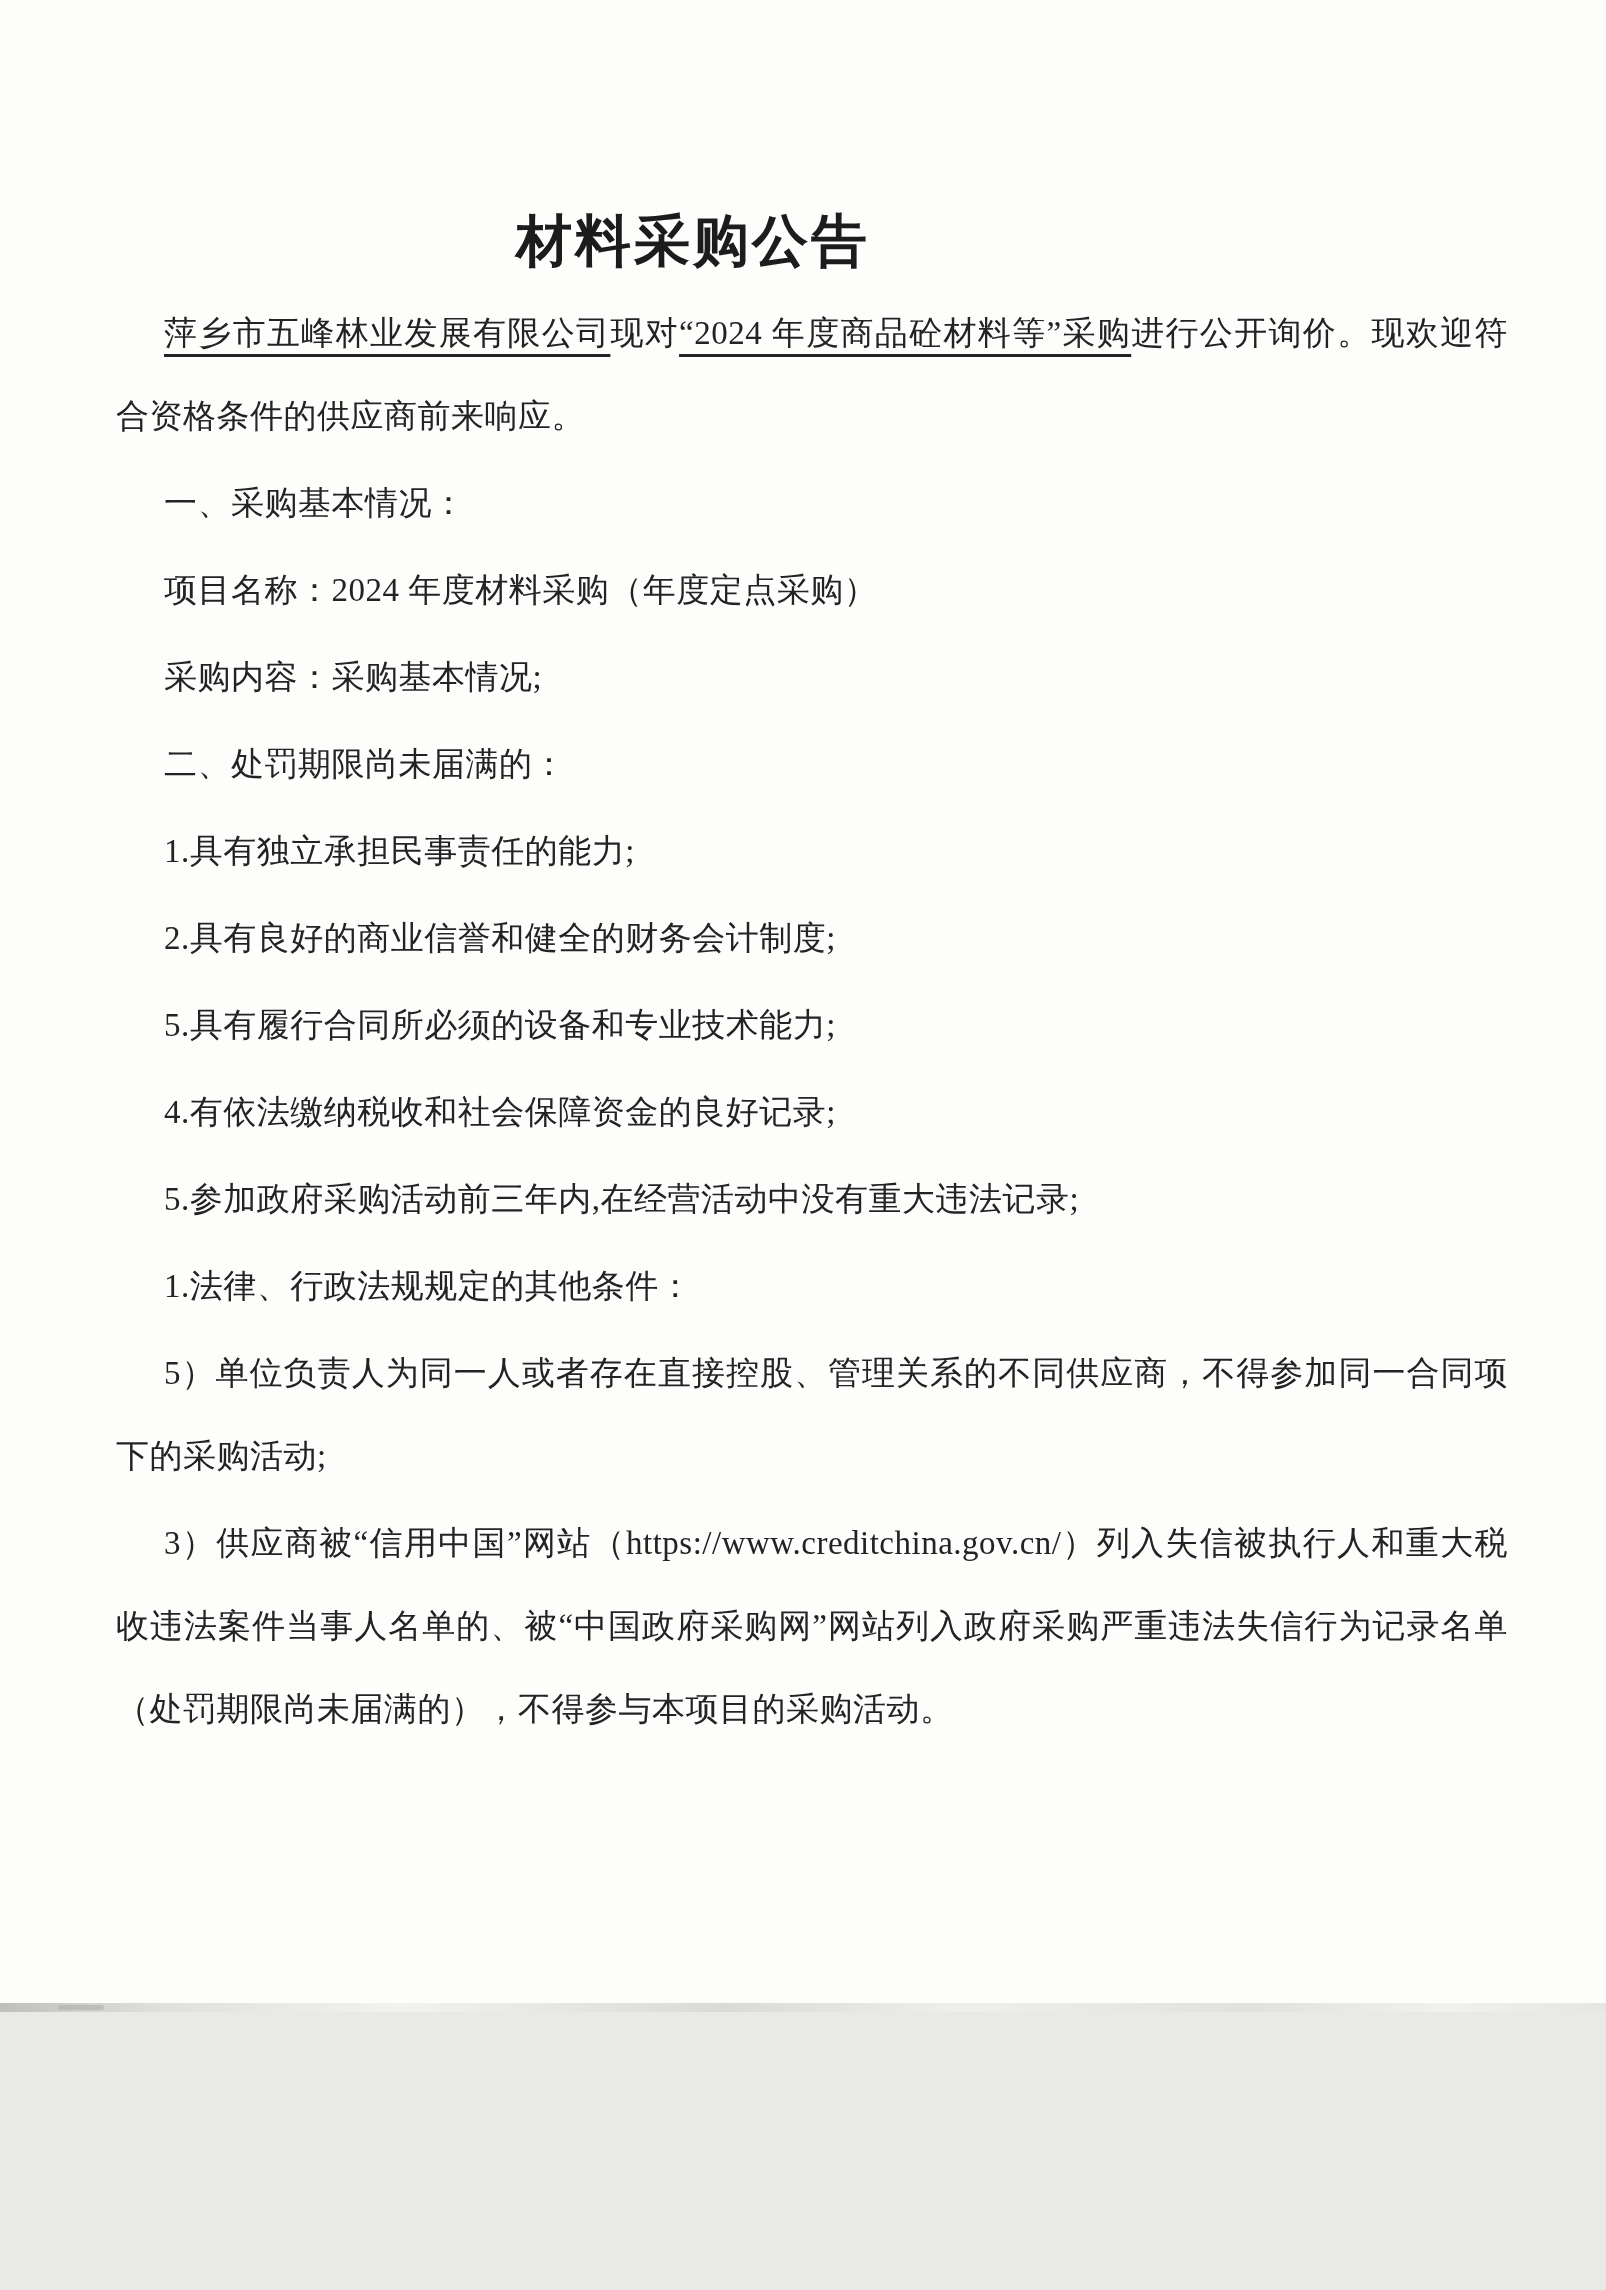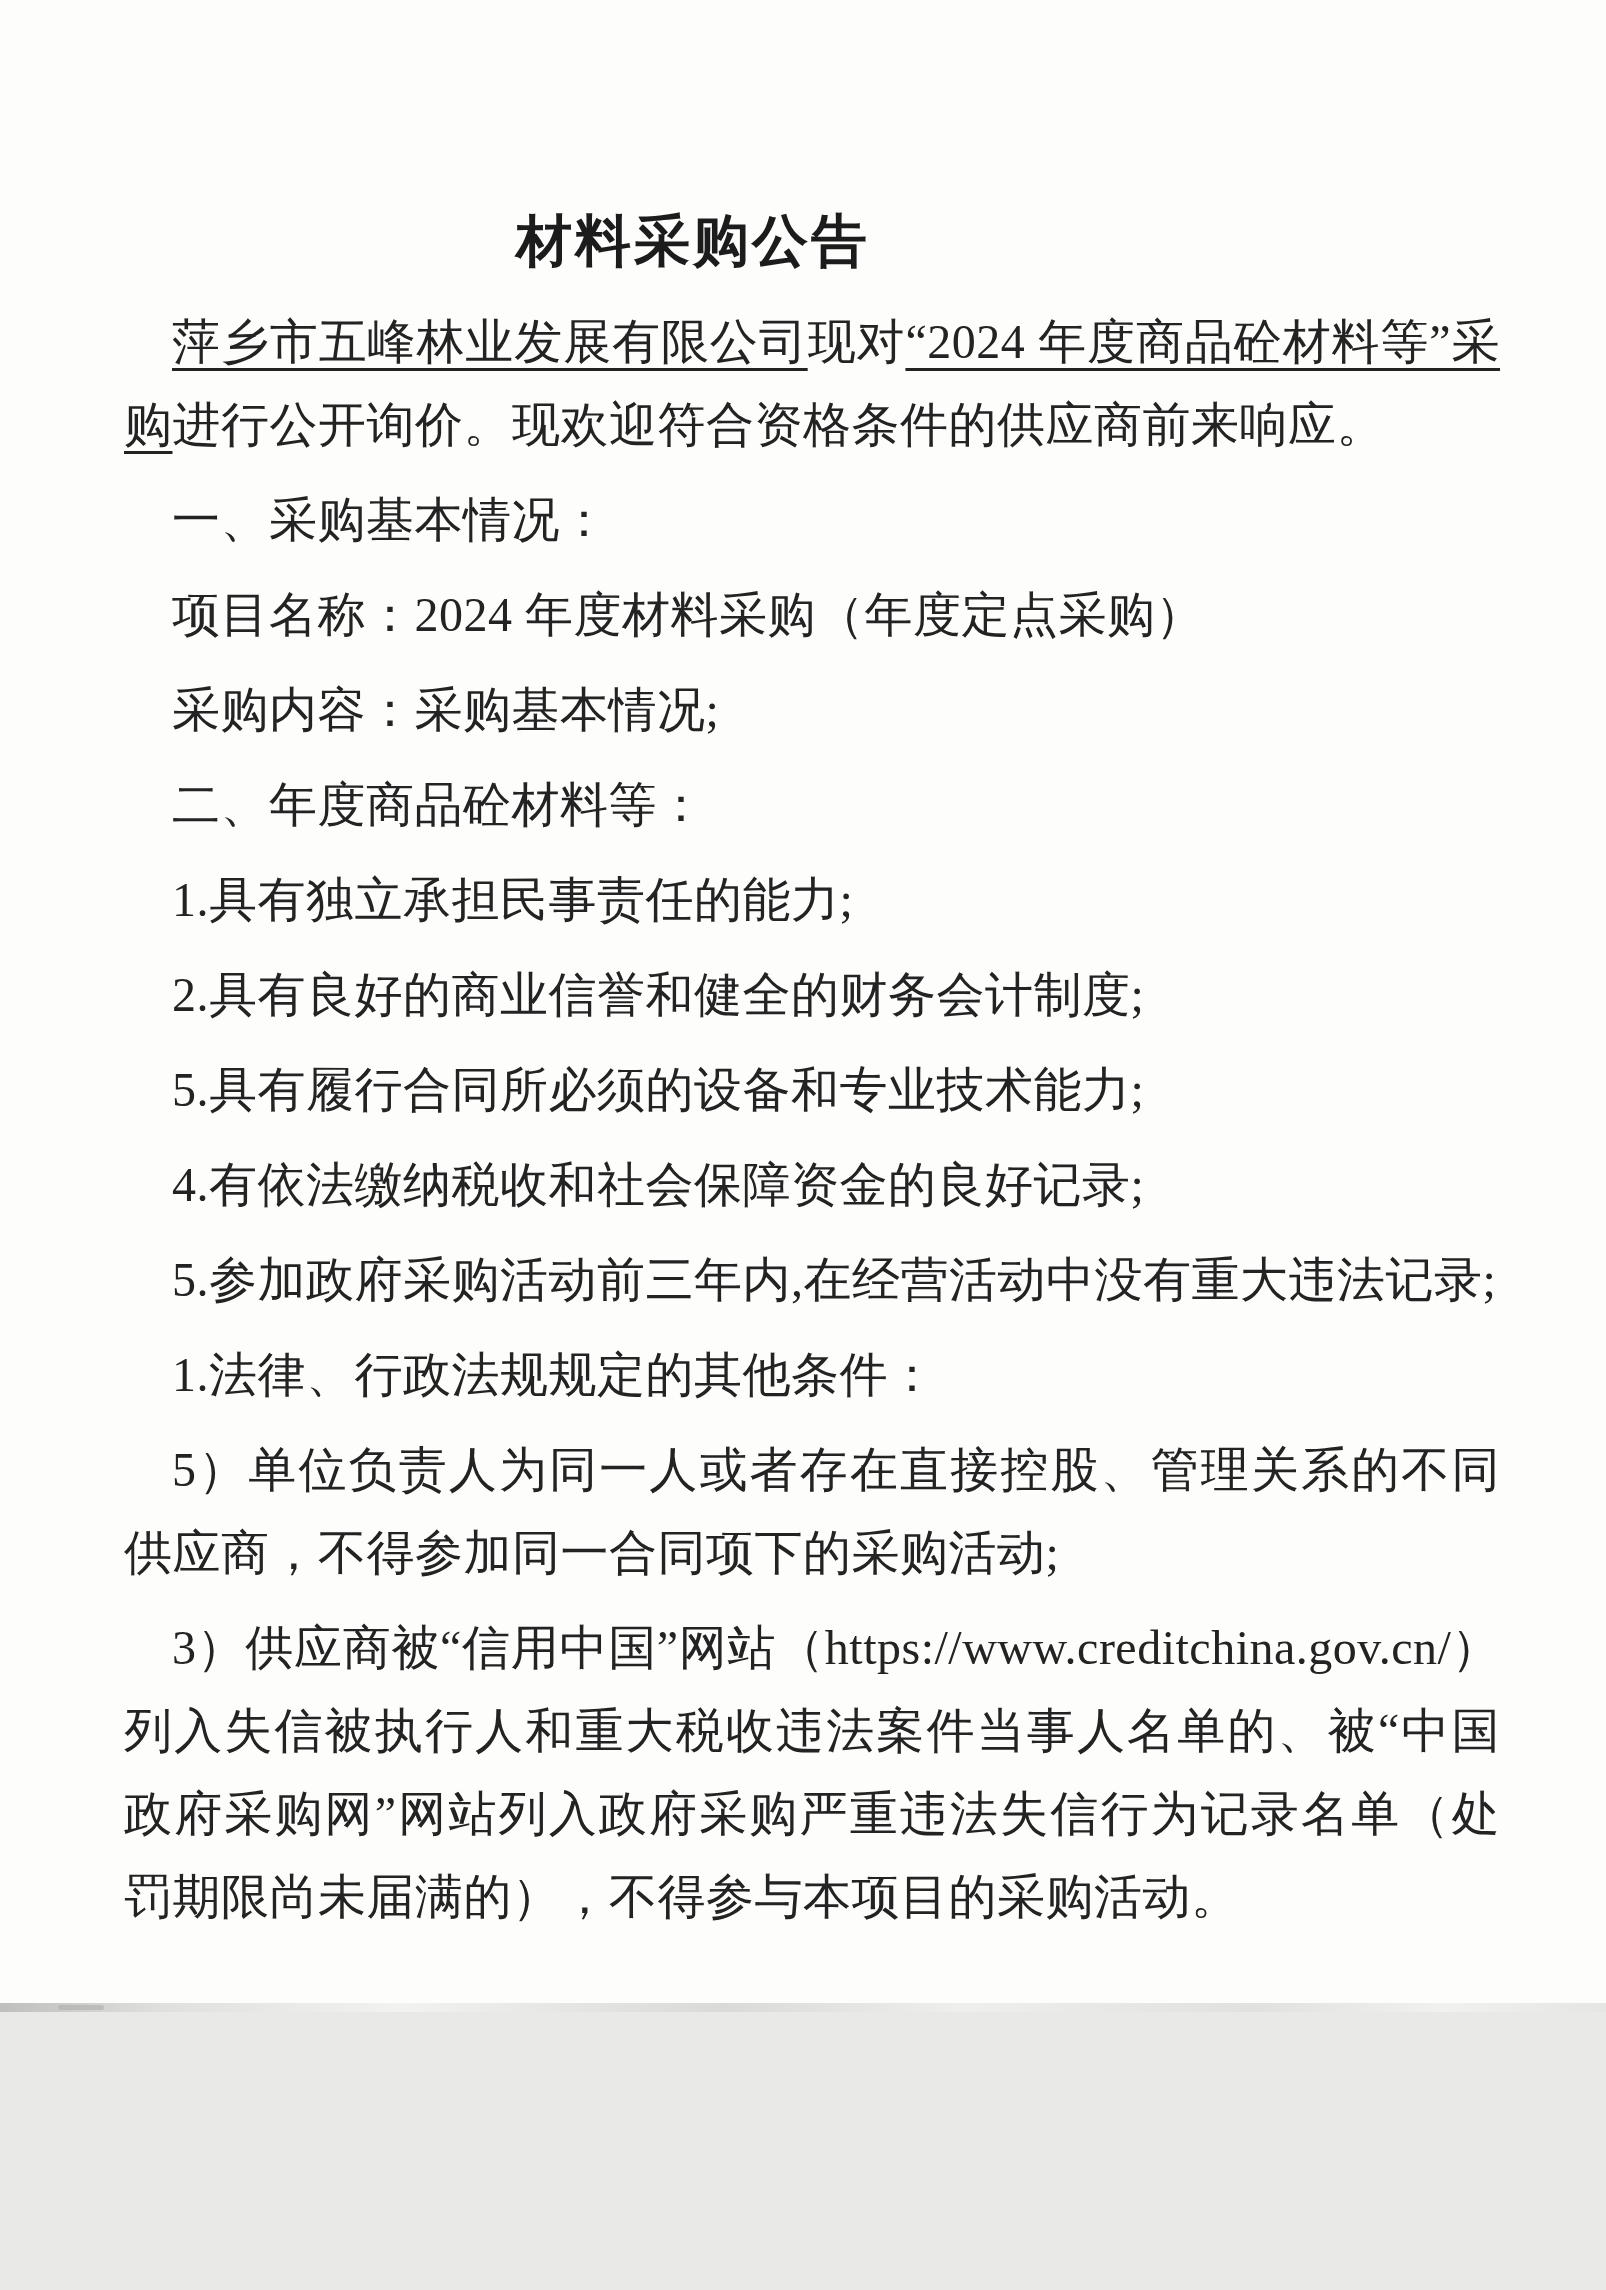--- a/index.html
+++ b/index.html
@@ -35,22 +35,22 @@
   }
 
   .content {
     position: absolute;
     top: 288px;
     left: 112px;
     width: 1400px;
   }
 
   .para {
-    margin: 12px;
-    font-size: 48px;
+    margin: 4px;
+    font-size: 33px;
     line-height: 83px;
     text-indent: 48px;
     text-align: justify;
     word-break: break-word;
     letter-spacing: 0.5px;
   }
 
   .u {
     text-decoration: underline;
     text-decoration-thickness: 2.5px;
@@ -92,21 +92,21 @@
 
     <p class="para"><span class="u">萍乡市五峰林业发展有限公司</span><span>现对</span><span class="u">“2024 年度商品砼材料等”采购</span><span>进行公开询价。现欢迎符合资格条件的供应商前来响应。</span></p>
 
     <p class="para">一、采购基本情况：</p>
 
     <p class="para">项目名称：2024 年度材料采购（年度定点采购）</p>
 
 
     <p class="para">采购内容：采购基本情况;</p>
 
-    <p class="para">二、年度商品砼材料等：</p>
+    <p class="para">二、处罚期限尚未届满的：</p>
 
     <p class="para">1.具有独立承担民事责任的能力;</p>
 
     <p class="para">2.具有良好的商业信誉和健全的财务会计制度;</p>
 
     <p class="para">5.具有履行合同所必须的设备和专业技术能力;</p>
 
     <p class="para">4.有依法缴纳税收和社会保障资金的良好记录;</p>
 
     <p class="para">5.参加政府采购活动前三年内,在经营活动中没有重大违法记录;</p>

